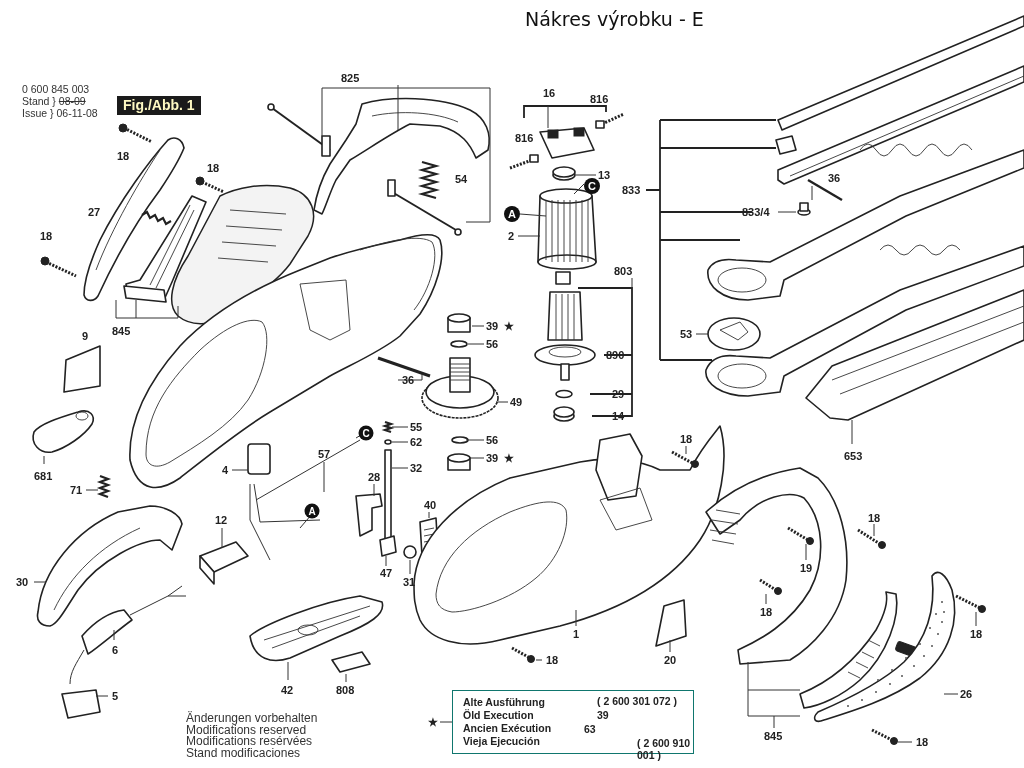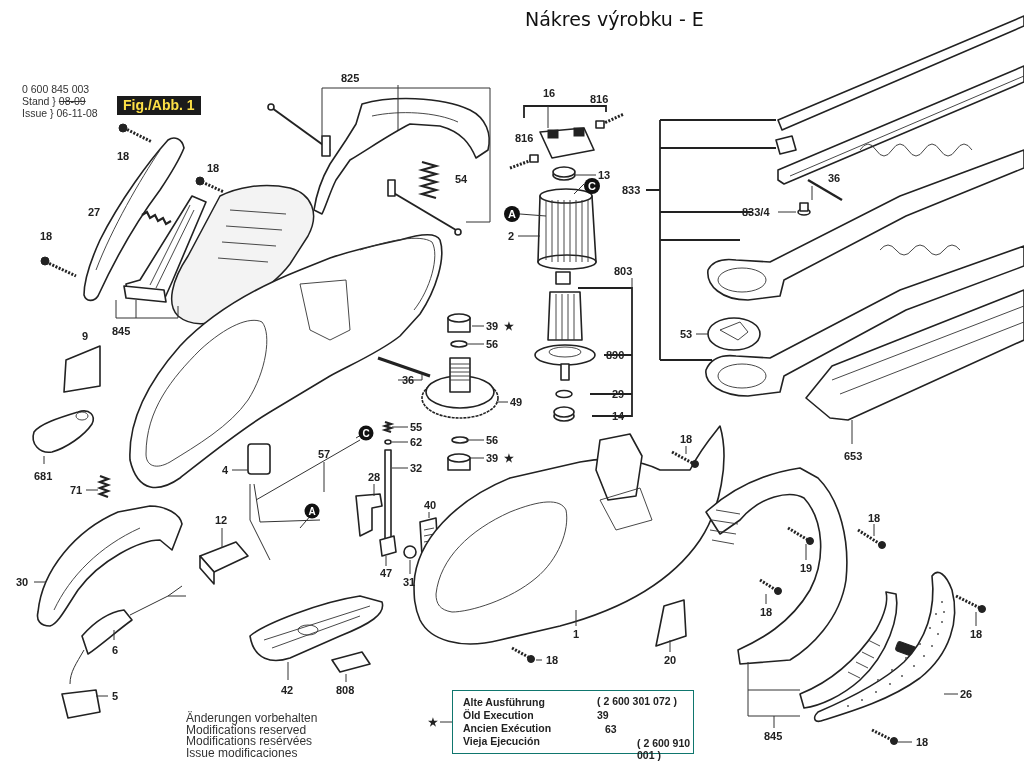--- a/index.html
+++ b/index.html
@@ -9,21 +9,21 @@
                 font-weight:normal; font-size:19px; color:#111; white-space:nowrap; }
   #diagram { position:absolute; left:0; top:0; }
   .lbl { font-family:"Liberation Sans", sans-serif; font-weight:bold; font-size:11px; fill:#222; }
   .part { fill:#fff; stroke:#222; stroke-width:1.6; stroke-linejoin:round; }
   .part-g { fill:#f3f3f3; stroke:#222; stroke-width:1.5; stroke-linejoin:round; }
   .thin { fill:none; stroke:#333; stroke-width:0.9; }
   .lead { fill:none; stroke:#333; stroke-width:1; }
   .brk { fill:none; stroke:#222; stroke-width:1.8; }
   .dark { fill:#222; stroke:#222; }
   .spring { fill:none; stroke:#222; stroke-width:2.2; }
-  #fig-badge { position:absolute; left:117px; top:96px; background:#1b1b1b; color:#fde047;
+  #fig-badge { position:absolute; left:117px; top:96px; background:#1b1b1b; color:#fef9c3;
                font-family:"Liberation Sans", sans-serif; font-weight:bold; font-size:14px;
                padding:1px 6px 2px 6px; }
   #doc-info { position:absolute; left:22px; top:83px; font-family:"Liberation Sans", sans-serif;
               font-size:10.5px; line-height:12px; color:#333; }
   #doc-info .stand-old { text-decoration:line-through; }
   #legend-box { position:absolute; left:452px; top:690px; width:240px; height:62px;
                 border:1px solid #0f766e; background:#fff; }
   #legend-box .langs { position:absolute; left:10px; top:5px; font-family:"Liberation Sans", sans-serif;
                        font-weight:bold; font-size:10.5px; line-height:13px; color:#222; }
   #legend-box .pn { position:absolute; font-family:"Liberation Sans", sans-serif; font-weight:bold;
@@ -500,22 +500,22 @@
 
 <div id="legend-box">
   <div class="langs">
     <div>Alte Ausführung</div>
     <div>Öld Execution</div>
     <div>Ancien Exécution</div>
     <div>Vieja Ejecución</div>
   </div>
   <div class="pn" style="left:144px; top:4px;">( 2 600 301 072 )</div>
   <div class="pn" style="left:144px; top:18px;">39</div>
-  <div class="pn" style="left:152px; top:32px;">63</div>
+  <div class="pn" style="left:131px; top:32px;">63</div>
   <div class="pn" style="left:144px; top:46px;margin-left:40px;">( 2 600 910 001 )</div>
 </div>
 
 <div id="notes">
   <div>Änderungen vorbehalten</div>
   <div>Modifications reserved</div>
   <div>Modifications resérvées</div>
-  <div>Issue modificaciones</div>
+  <div>Stand modificaciones</div>
 </div>
 
 </body></html>

